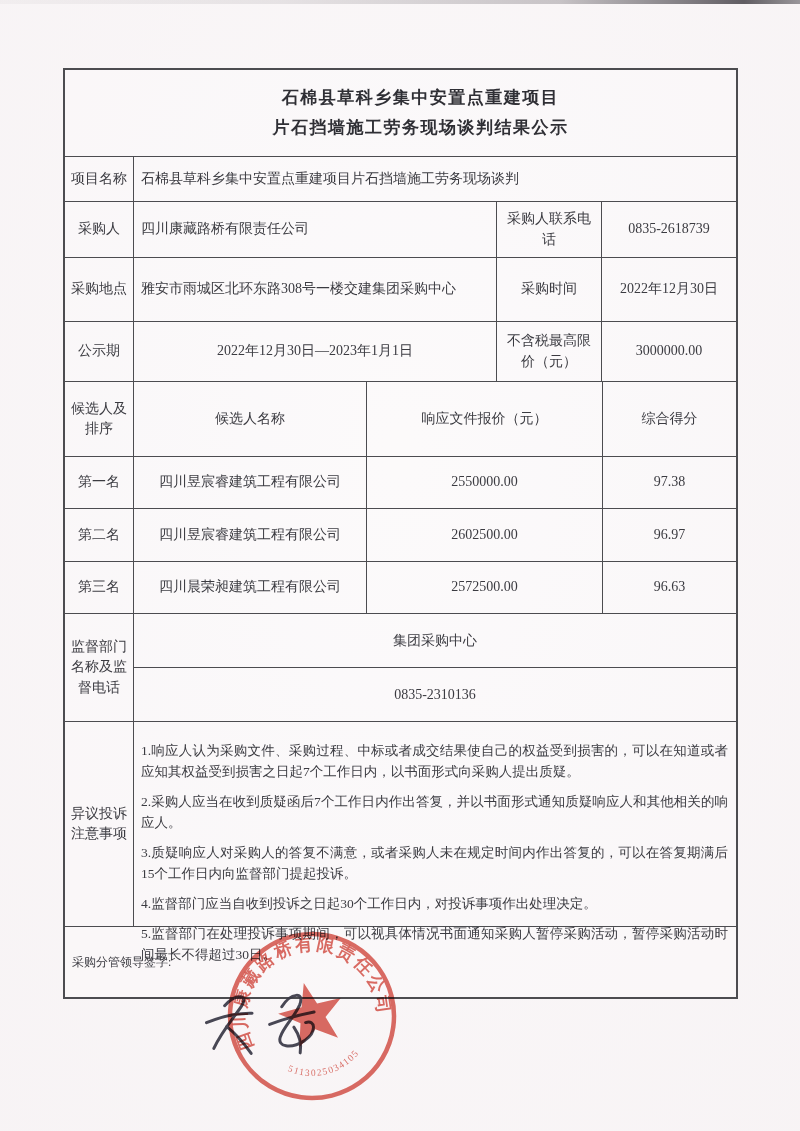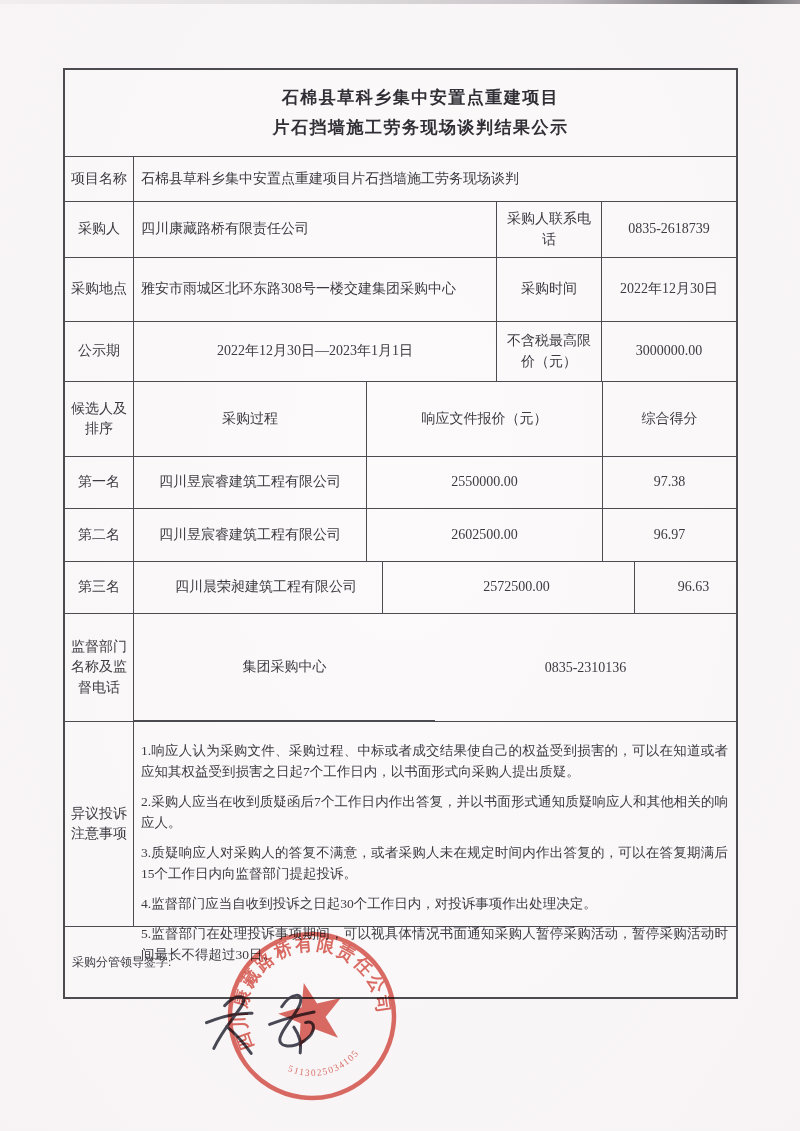--- a/index.html
+++ b/index.html
@@ -52,38 +52,38 @@
   .w-price   { width: 236px; flex: none; }
 
   .r-title   { height: 87px; }
   .r-project { height: 45px; }
   .r-purch   { height: 56px; }
   .r-loc     { height: 64px; }
   .r-pub     { height: 60px; }
   .r-chead   { height: 75px; justify-content: flex-end; }
   .r-cand1   { height: 52px; }
   .r-cand2   { height: 53px; }
-  .r-cand3   { height: 52px; gap: 16px; }
+  .r-cand3   { height: 52px; }
   .r-other   { height: 50px; }
   .r-superv  { height: 108px; }
   .r-complaint { height: 205px; }
   .r-sign    { height: 70px; }
 
   .title-cell {
     flex: 1; display: flex; flex-direction: column;
     align-items: center; justify-content: center;
     font-family: "Liberation Sans", sans-serif;
     font-weight: bold; font-size: 17px; color: #2f2f35;
     letter-spacing: 1.5px; line-height: 30px; padding-left: 40px;
   }
 
   .slash-cell { position: relative; }
   .slash-cell span { position: relative; left: -66px; font-size: 15px; }
 
-  .superv-right { flex: 1; display: flex; }
+  .superv-right { flex: 1; display: flex; flex-direction: column; }
   .superv-sub { flex: 1; display: flex; align-items: center; justify-content: center; font-size: 14px; }
   .superv-sub.first { border-bottom: 1.5px solid #4c4c50; }
 
   .complaint-cell {
     flex: 1; display: block; text-align: justify;
     font-size: 13.5px; line-height: 21px; padding: 9px 8px 6px 7px;
   }
   .complaint-cell div { text-align: justify; margin-top: 9px; }
 
   .sign-cell { flex: 1; display: flex; align-items: center; padding-left: 7px; font-size: 12px; }
@@ -137,21 +137,21 @@
 
   <div class="row r-pub">
     <div class="cell w-label">公示期</div>
     <div class="cell w-flex">2022年12月30日—2023年1月1日</div>
     <div class="cell w-mid-lab">不含税最高限价（元）</div>
     <div class="cell w-mid-val">3000000.00</div>
   </div>
 
   <div class="row r-chead">
     <div class="cell w-label">候选人及排序</div>
-    <div class="cell w-name">采购过程</div>
+    <div class="cell w-name">候选人名称</div>
     <div class="cell w-price">响应文件报价（元）</div>
     <div class="cell w-flex">综合得分</div>
   </div>
 
   <div class="row r-cand1">
     <div class="cell w-label">第一名</div>
     <div class="cell w-name">四川昱宸睿建筑工程有限公司</div>
     <div class="cell w-price">2550000.00</div>
     <div class="cell w-flex">97.38</div>
   </div>

